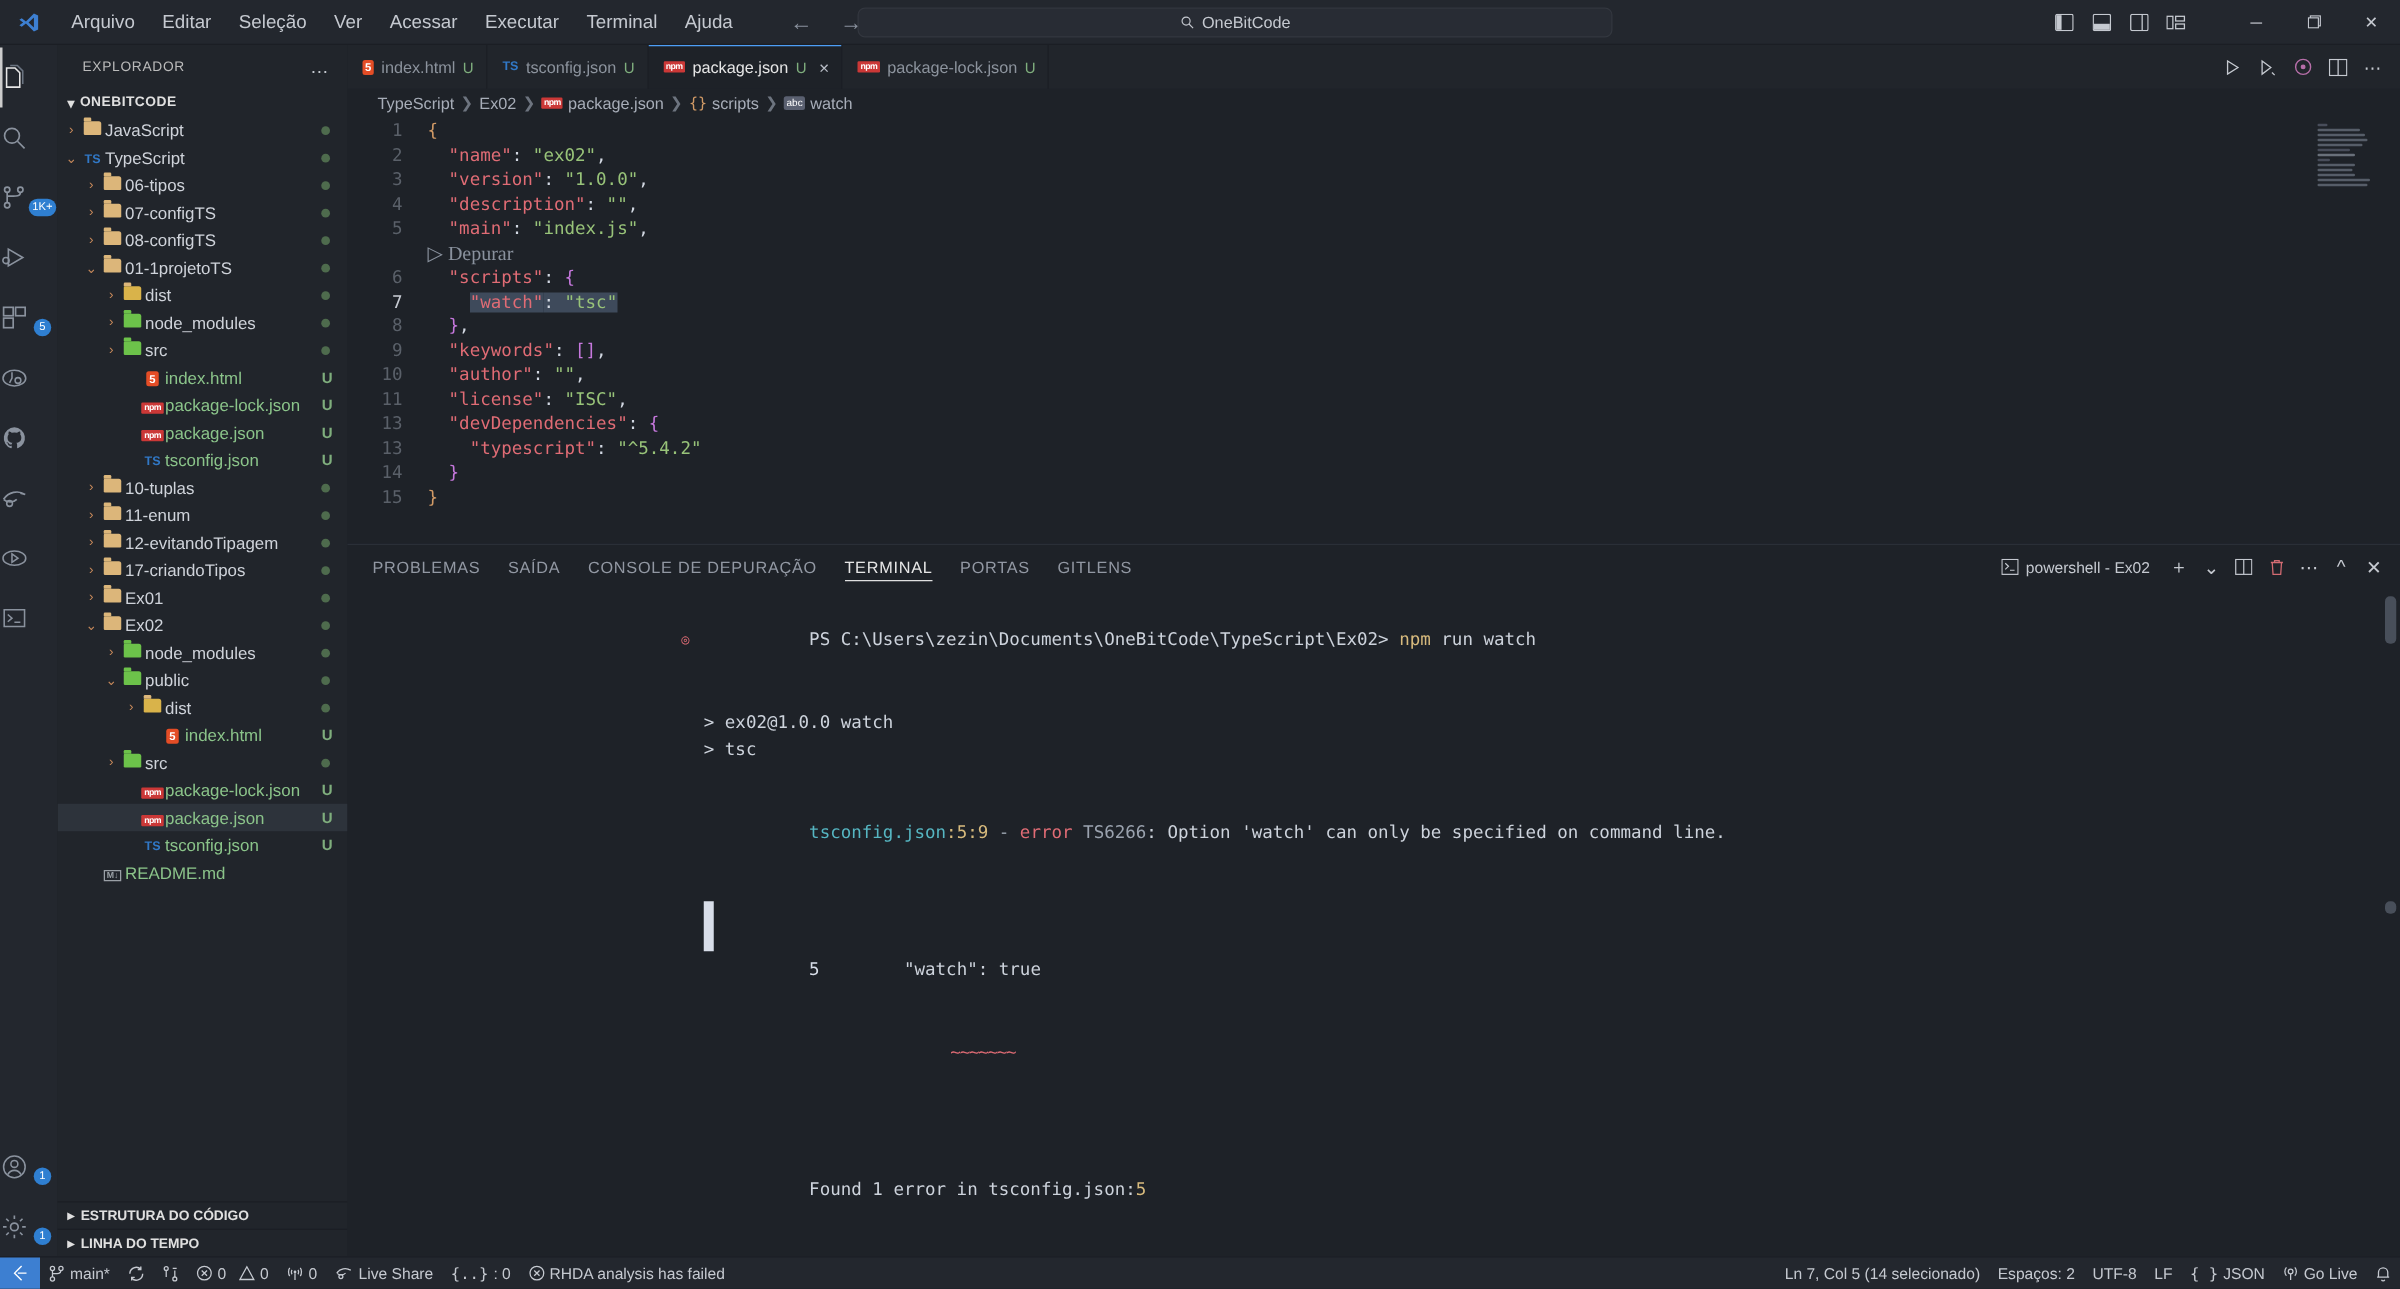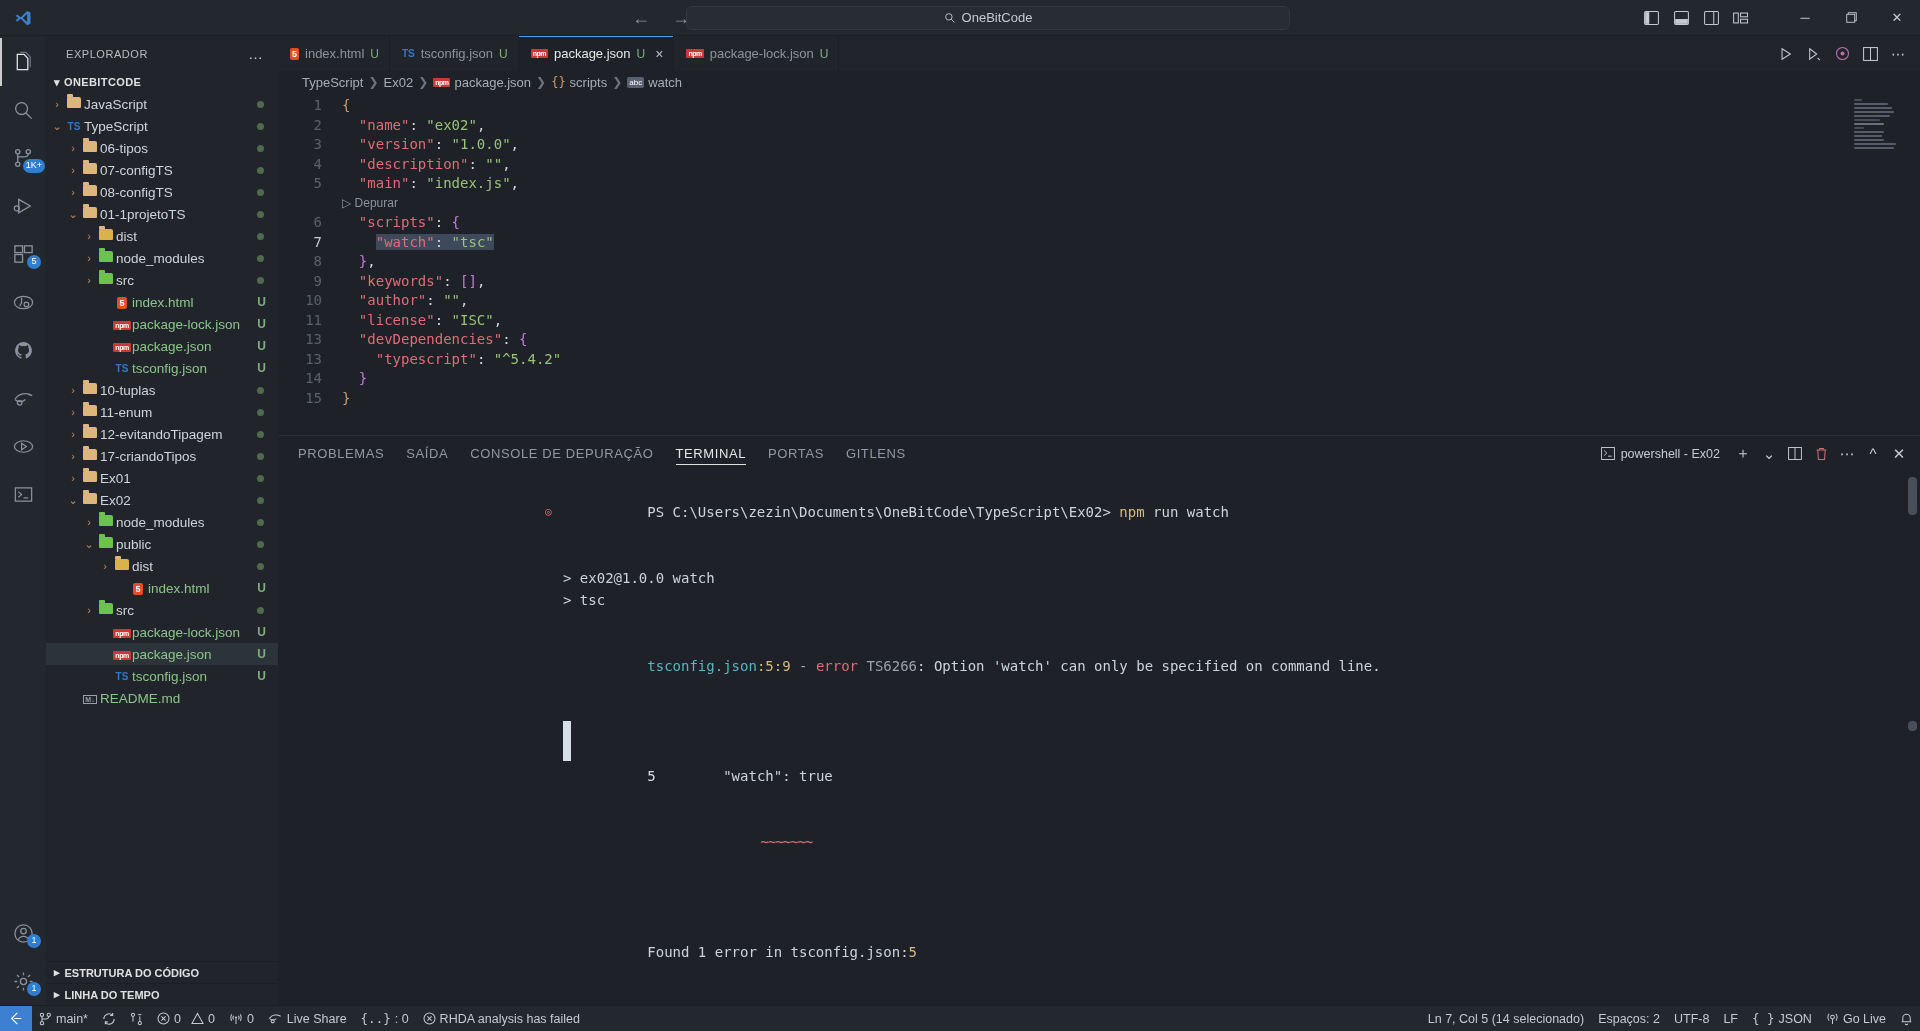--- a/index.html
+++ b/index.html
@@ -42,21 +42,21 @@
   
   .main { flex: 1; display: flex; min-height: 0; }
 
   
   .activitybar {
     width: 46px; min-width: 46px; background: #23272e;
     display: flex; flex-direction: column; align-items: center;
     padding-top: 2px;
   }
   .act-item {
-    width: 46px; height: 48px; display: flex; align-items: center; justify-content: center;
+    width: 46px; height: 48px; display: flex; align-items: center; 
     color: #8a929e; position: relative;
   }
   .act-item.active { color: #e7e7e7; }
   .act-item.active::before {
     content: ''; position: absolute; left: 0; top: 0; bottom: 0; width: 2px; background: #cccccc;
   }
   .act-spacer { flex: 1; }
   .badge {
     position: absolute; right: 5px; bottom: 9px;
     background: #2f7fd1; color: #fff; border-radius: 9px;
@@ -141,21 +141,21 @@
   .cline { display: flex; height: 19.5px; white-space: pre; }
   .gutter { width: 58px; min-width:58px; text-align: right; padding-right: 14px; color: #5a6069; }
   .gutter.cur { color: #c8ccd4; }
   .ctext { position: relative; padding-left: 6px; }
   .k { color: #e06c75; }   
   .s { color: #98c379; }   
   .p { color: #d3d9e3; }   
   .br1 { color: #d19a66; }
   .br2 { color: #c678dd; }
   .sel { background: #3e4a5b; }
-  .codelens { color: #8a929e; font-size: 12px; font-family: Liberation Sans, sans-serif; }
+  .codelens { color: #8a929e; font-size: 16px; font-family: Liberation Serif, serif; }
   .minimap { position:absolute; right: 14px; top: 6px; width: 52px; opacity:.7;}
   .mm-line { height:2px; margin-bottom:2px; border-radius:1px;}
   .scroll-deco { position:absolute; right:2px; top:0; width:10px; height:100%;}
 
   
   .panel { height: 570px; min-height: 570px; background: #1e2228; display: flex; flex-direction: column; border-top: 1px solid #2a2f37;}
   .panel-tabs { height: 35px; display: flex; align-items: center; padding-left: 20px; position: relative; }
   .ptab { font-size: 13px; letter-spacing: .6px; color: #9298a3; margin-right: 22px; position: relative; height: 35px; display:flex; align-items:center;}
   .ptab.active { color: #e6e6e6; }
   .ptab.active::after { content:''; position:absolute; left:0; right:0; bottom: 6px; height:1px; background:#e0e0e0;}
@@ -189,20 +189,30 @@
   svg { display:block; }
 </style>
 </head>
 <body>
 
 <div class="titlebar">
   <div class="vscode-logo">
     <svg width="18" height="18" viewBox="0 0 24 24">
         <path d="M17.5 2.5 9 11 4.5 7.5 2 9l4 3-4 3 2.5 1.5L9 13l8.5 8.5 4.5-2V4.5l-4.5-2zm0 4.2v10.6L11.8 12l5.7-5.3z" fill="#3d7fd1"></path>
       </svg>
+  </div>
+  <div class="menu">
+    <div class="menu-item">Arquivo</div>
+    <div class="menu-item">Editar</div>
+    <div class="menu-item">Seleção</div>
+    <div class="menu-item">Ver</div>
+    <div class="menu-item">Acessar</div>
+    <div class="menu-item">Executar</div>
+    <div class="menu-item">Terminal</div>
+    <div class="menu-item">Ajuda</div>
   </div>
   <div class="nav-arrows">
     <span class="nav-arrow">←</span>
     <span class="nav-arrow">→</span>
   </div>
   <div class="cmdcenter">
     <span>
       <svg width="12" height="12" viewBox="0 0 16 16">
           <circle cx="6.5" cy="6.5" r="4.3" fill="none" stroke="#c5c9d0" stroke-width="1.2"></circle>
           <line x1="9.6" y1="9.6" x2="14" y2="14" stroke="#c5c9d0" stroke-width="1.2"></line>

